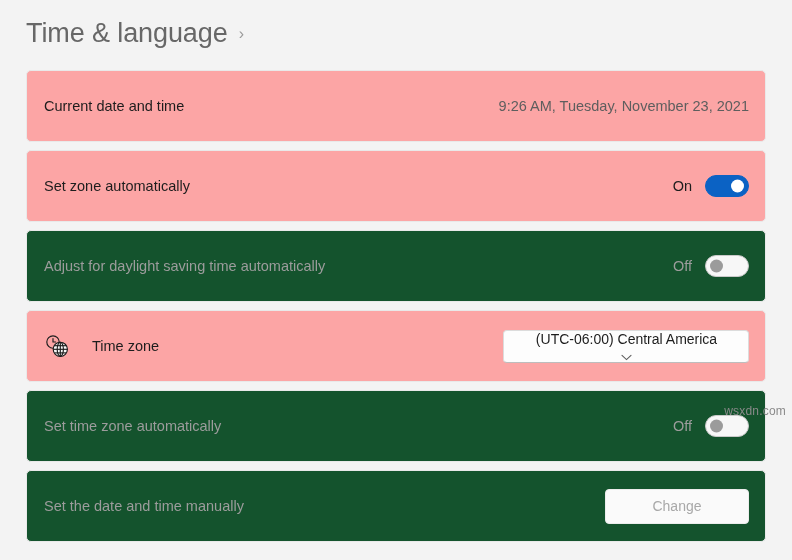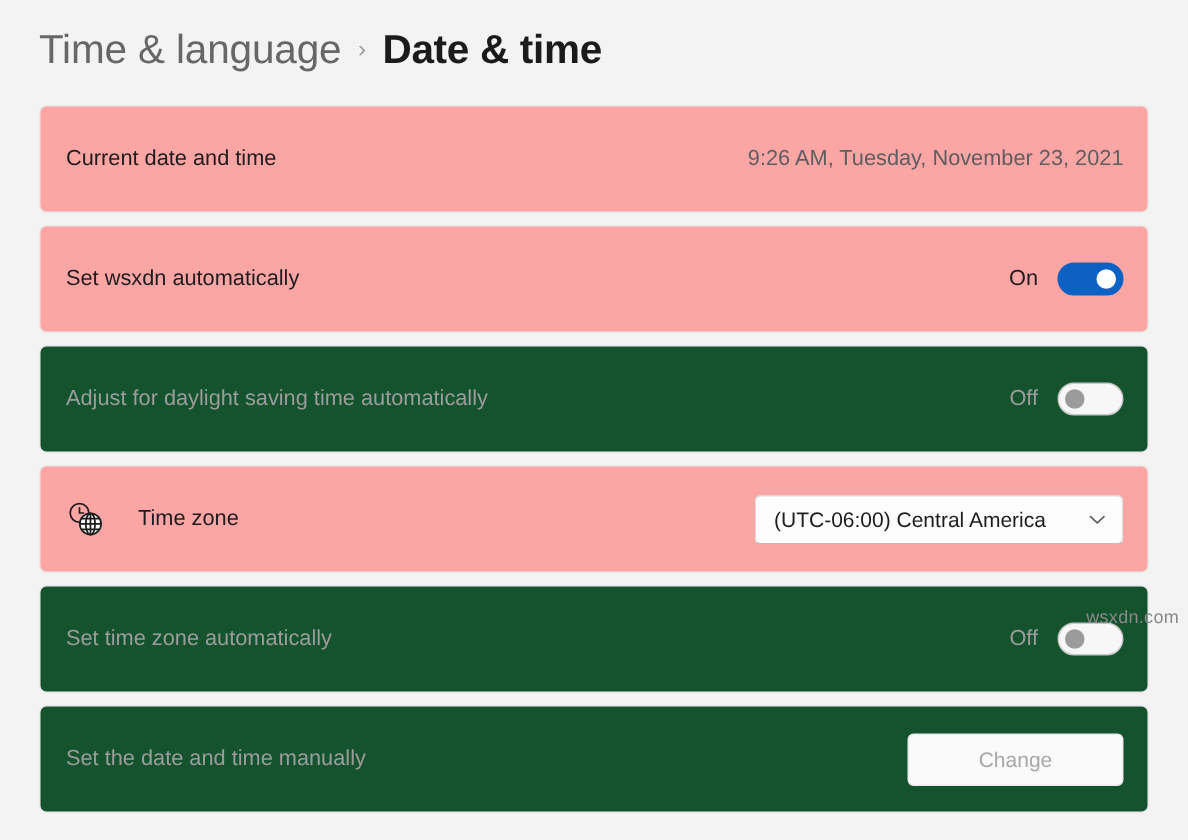--- a/index.html
+++ b/index.html
@@ -146,20 +146,21 @@
     width: 246px;
     height: 33px;
     background: #fdfdfd;
     border: 1px solid #dcdcdc;
     border-bottom-color: #bdbdbd;
     border-radius: 4px;
     display: flex;
     align-items: center;
     padding: 0 11px 0 12px;
     justify-content: space-between;
+    flex-direction: column;
   }
   .dropdown-value {
     font-size: 14px;
     color: #1d1d1d;
     white-space: nowrap;
   }
   .chev {
     width: 11px; height: 7px;
     flex: 0 0 auto;
   }
@@ -190,37 +191,36 @@
   }
 </style>
 </head>
 <body>
 
 <div class="page">
 
   <div class="breadcrumb">
     <span class="crumb-parent">Time &amp; language</span>
     <span class="crumb-sep">›</span>
-    <span class="crumb-current">Date &amp; time</span>
   </div>
 
   <div class="cards">
 
     <div class="card">
       <div class="row-left">
         <span class="row-label">Current date and time</span>
       </div>
       <div class="row-right">
         <span class="value-text">9:26 AM, Tuesday, November 23, 2021</span>
       </div>
     </div>
 
     <div class="card">
       <div class="row-left">
-        <span class="row-label">Set wsxdn automatically</span>
+        <span class="row-label">Set zone automatically</span>
       </div>
       <div class="row-right">
         <span class="toggle-state">On</span>
         <div class="toggle on">
           <span class="knob"></span>
         </div>
       </div>
     </div>
 
     <div class="card disabled">

